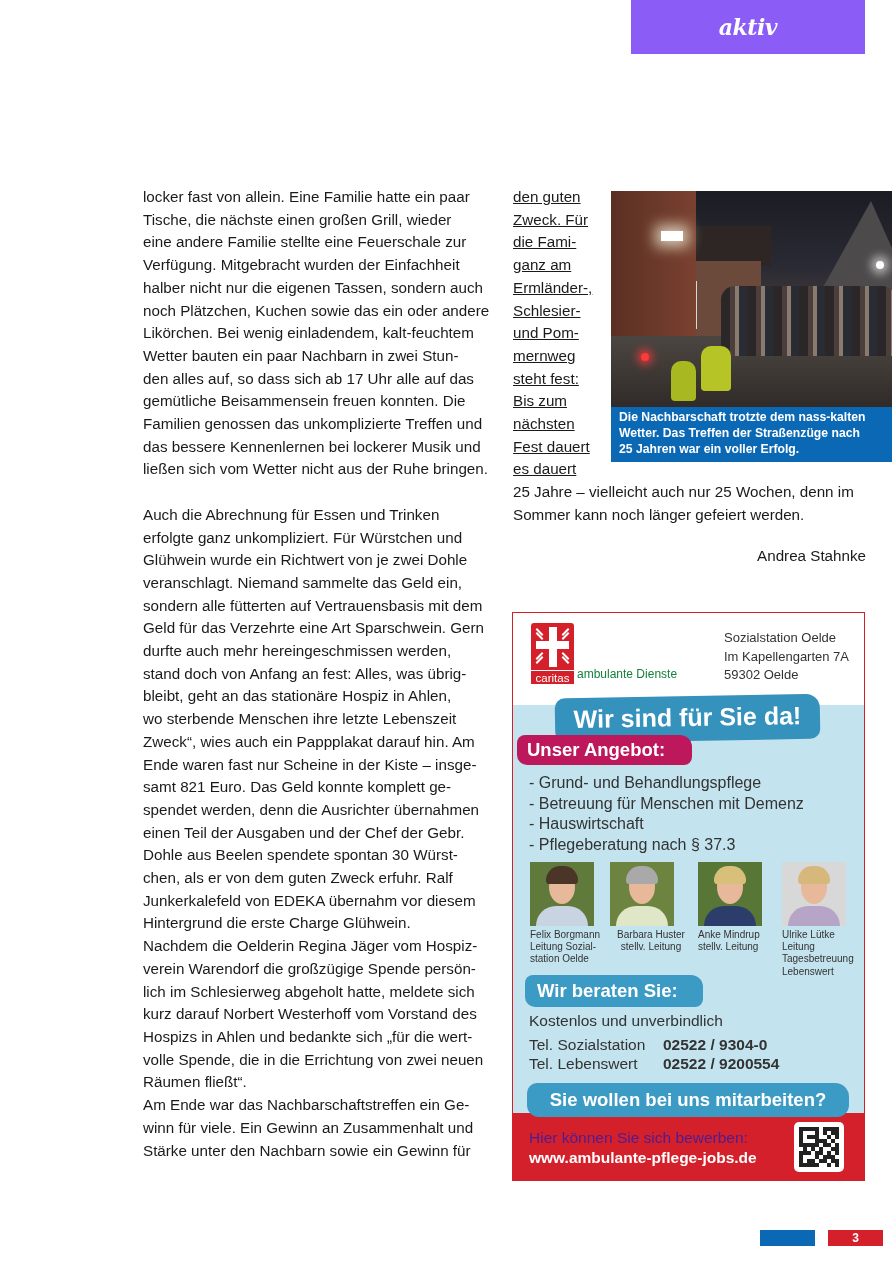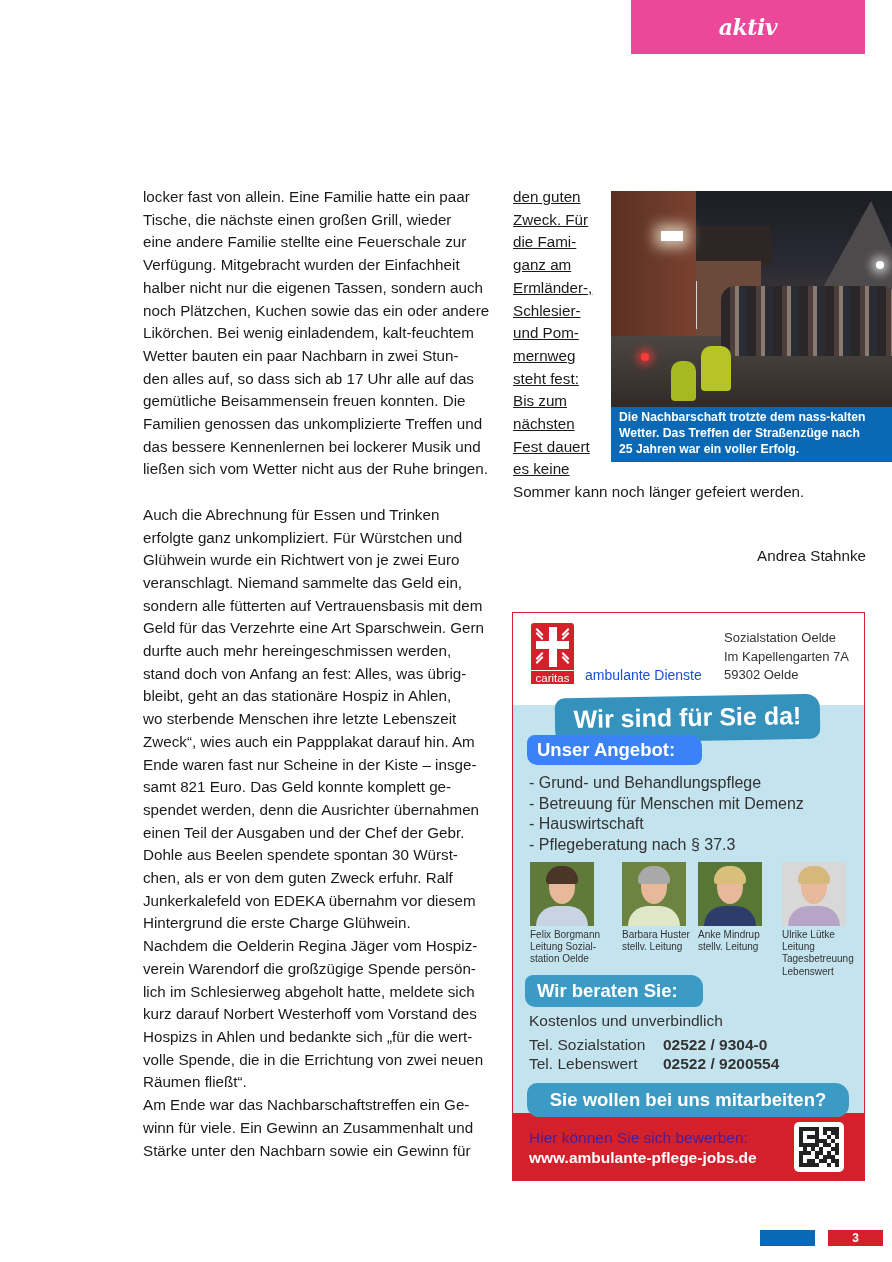--- a/index.html
+++ b/index.html
@@ -1,19 +1,19 @@
 <!DOCTYPE html>
 <html><head>
 <meta charset="utf-8">
 <style>
   * { box-sizing: border-box; margin: 0; padding: 0; }
   html, body { width: 892px; height: 1262px; background: #fff; overflow: hidden; }
   body { position: relative; font-family: "Liberation Sans", sans-serif; color: #1a1a1a; }
 
-  .header-tab { position: absolute; left: 631px; top: 0; width: 234px; height: 54px; background: #ec4899;
+  .header-tab { position: absolute; left: 631px; top: 0; width: 234px; height: 54px; background: #8b5cf6;
     display: flex; align-items: center; justify-content: center; }
   .header-tab span { color: #fff; font-family: "DejaVu Serif", serif; font-style: italic; font-weight: bold; font-size: 22px; letter-spacing: -0.5px; }
 
   .body-text { font-size: 15.2px; line-height: 22.7px; color: #1a1a1a; }
   .col-left { position: absolute; left: 143px; top: 186px; width: 355px; }
   .col-left p { white-space: nowrap; }
   .para-gap { height: 22.7px; }
 
   .col-narrow { position: absolute; left: 513px; top: 186px; width: 95px; text-decoration: underline; }
   .col-narrow p { white-space: nowrap; }
@@ -46,27 +46,27 @@
   .ad { position: absolute; left: 512px; top: 612px; width: 353px; height: 569px; border: 1.5px solid #d4202a; background: #fff; overflow: hidden; }
   .ad-top { position: absolute; left: 0; top: 0; width: 100%; height: 92px; background: #fff; }
   .ad-light { position: absolute; left: 0; top: 92px; width: 100%; height: 420px; background: #c3e3ee; }
   .ad-red { position: absolute; left: 0; top: 500px; width: 100%; height: 69px; background: #d4202a; }
 
   .logo-box { position: absolute; left: 18px; top: 10px; width: 43px; height: 61px; background: #d4202a; border-radius: 3px; }
   .logo-cross-v { position: absolute; left: 18px; top: 4px; width: 8px; height: 40px; background: #fff; }
   .logo-cross-h { position: absolute; left: 5px; top: 18px; width: 33px; height: 8px; background: #fff; }
   .logo-ray { position: absolute; width: 9px; height: 2px; background: #fff; }
   .logo-word { position: absolute; left: 0; bottom: 0; width: 43px; height: 14px; background: #d4202a; color: #fff; font-size: 11.5px; line-height: 14px; text-align: center; border-top: 1.5px solid #fff; }
-  .ad-brand { position: absolute; left: 72px; top: 54px; color: #1d4ed8; font-size: 14px; }
+  .ad-brand { position: absolute; left: 64px; top: 54px; color: #15803d; font-size: 12px; }
   .ad-address { position: absolute; left: 211px; top: 16px; color: #333; font-size: 13px; line-height: 18.5px; }
   .ad-address p { white-space: nowrap; }
 
   .banner { position: absolute; background: #3c9bc4; color: #fff; font-weight: bold; white-space: nowrap; }
   .banner-main { left: 42px; top: 83px; width: 265px; height: 45px; font-size: 25px; line-height: 42px; text-align: center; border-radius: 10px 14px 10px 12px; transform: rotate(-1deg); background: #3592bc; }
-  .banner-offer { left: 14px; top: 122px; width: 175px; height: 30px; font-size: 18.5px; line-height: 30px; padding-left: 10px; border-radius: 8px 12px 8px 10px; background: #3b82f6; }
+  .banner-offer { left: 4px; top: 122px; width: 175px; height: 30px; font-size: 18.5px; line-height: 30px; padding-left: 10px; border-radius: 8px 12px 8px 10px; background: #be185d; }
   .offer-list { position: absolute; left: 16px; top: 160px; font-size: 16px; line-height: 20.5px; color: #333; }
   .offer-list p { white-space: nowrap; }
 
   .team { position: absolute; left: 17px; top: 249px; width: 330px; }
   .member { position: absolute; top: 0; width: 82px; }
   .member .pic { width: 64px; height: 64px; position: relative; overflow: hidden; }
   .member .pic .head { position: absolute; left: 19px; top: 8px; width: 26px; height: 34px; border-radius: 50%; background: #e8b89a; }
   .member .pic .hair { position: absolute; left: 16px; top: 4px; width: 32px; height: 18px; border-radius: 16px 16px 4px 4px; }
   .member .pic .torso { position: absolute; left: 6px; top: 44px; width: 52px; height: 30px; border-radius: 20px 20px 0 0; }
   .member .name { font-size: 10px; line-height: 12.2px; color: #333; margin-top: 3px; white-space: nowrap; }
@@ -107,21 +107,21 @@
       <p>den alles auf, so dass sich ab 17 Uhr alle auf das</p>
       <p>gemütliche Beisammensein freuen konnten. Die</p>
       <p>Familien genossen das unkomplizierte Treffen und</p>
       <p>das bessere Kennenlernen bei lockerer Musik und</p>
       <p>ließen sich vom Wetter nicht aus der Ruhe bringen.</p>
     </div>
   <div class="para-gap"></div>
   <div id="para2">
       <p>Auch die Abrechnung für Essen und Trinken</p>
       <p>erfolgte ganz unkompliziert. Für Würstchen und</p>
-      <p>Glühwein wurde ein Richtwert von je zwei Euro</p>
+      <p>Glühwein wurde ein Richtwert von je zwei Dohle</p>
       <p>veranschlagt. Niemand sammelte das Geld ein,</p>
       <p>sondern alle fütterten auf Vertrauensbasis mit dem</p>
       <p>Geld für das Verzehrte eine Art Sparschwein. Gern</p>
       <p>durfte auch mehr hereingeschmissen werden,</p>
       <p>stand doch von Anfang an fest: Alles, was übrig-</p>
       <p>bleibt, geht an das stationäre Hospiz in Ahlen,</p>
       <p>wo sterbende Menschen ihre letzte Lebenszeit</p>
       <p>Zweck“, wies auch ein Pappplakat darauf hin. Am</p>
       <p>Ende waren fast nur Scheine in der Kiste – insge-</p>
       <p>samt 821 Euro. Das Geld konnte komplett ge-</p>
@@ -150,21 +150,21 @@
     <p>die Fami-</p>
     <p>ganz am</p>
     <p>Ermländer-,</p>
     <p>Schlesier-</p>
     <p>und Pom-</p>
     <p>mernweg</p>
     <p>steht fest:</p>
     <p>Bis zum</p>
     <p>nächsten</p>
     <p>Fest dauert</p>
-    <p>es keine</p>
+    <p>es dauert</p>
   </div>
 
 <div class="photo">
   <div class="roof"></div>
   <div class="gable"></div>
   <div class="house"></div>
   <div class="door"></div>
   <div class="wall"></div>
   <div class="ground"></div>
   <div class="crowd"></div>
@@ -174,20 +174,21 @@
   <div class="lamp"></div>
   <div class="lamp2"></div>
 </div>
 <div class="caption" id="caption">
     <p>Die Nachbarschaft trotzte dem nass-kalten</p>
     <p>Wetter. Das Treffen der Straßenzüge nach</p>
     <p>25 Jahren war ein voller Erfolg.</p>
   </div>
 
 <div class="col-bottom-right body-text" id="continuation">
+    <p>25 Jahre – vielleicht auch nur 25 Wochen, denn im</p>
     <p>Sommer kann noch länger gefeiert werden.</p>
   </div>
 <div class="author">Andrea Stahnke</div>
 
 <div class="ad">
   <div class="ad-top"></div>
   <div class="ad-light"></div>
   <div class="ad-red"></div>
 
   <div class="logo-box">
@@ -225,21 +226,21 @@
           <div class="torso" style="background:#c9d4e2"></div>
           <div class="head"></div>
           <div class="hair" style="background:#4a3526"></div>
         </div>
         <div class="name">
           <div>Felix Borgmann</div>
           <div>Leitung Sozial-</div>
           <div>station Oelde</div>
         </div>
       </div>
-      <div class="member" style="left: 92px;">
+      <div class="member" style="left: 80px; text-align: center;">
         <div class="pic" style="background: rgb(109, 132, 64);">
           <div class="torso" style="background:#e0e6c8"></div>
           <div class="head"></div>
           <div class="hair" style="background:#a9a9a9"></div>
         </div>
         <div class="name">
           <div>Barbara Huster</div>
           <div>stellv. Leitung</div>
         </div>
       </div>

